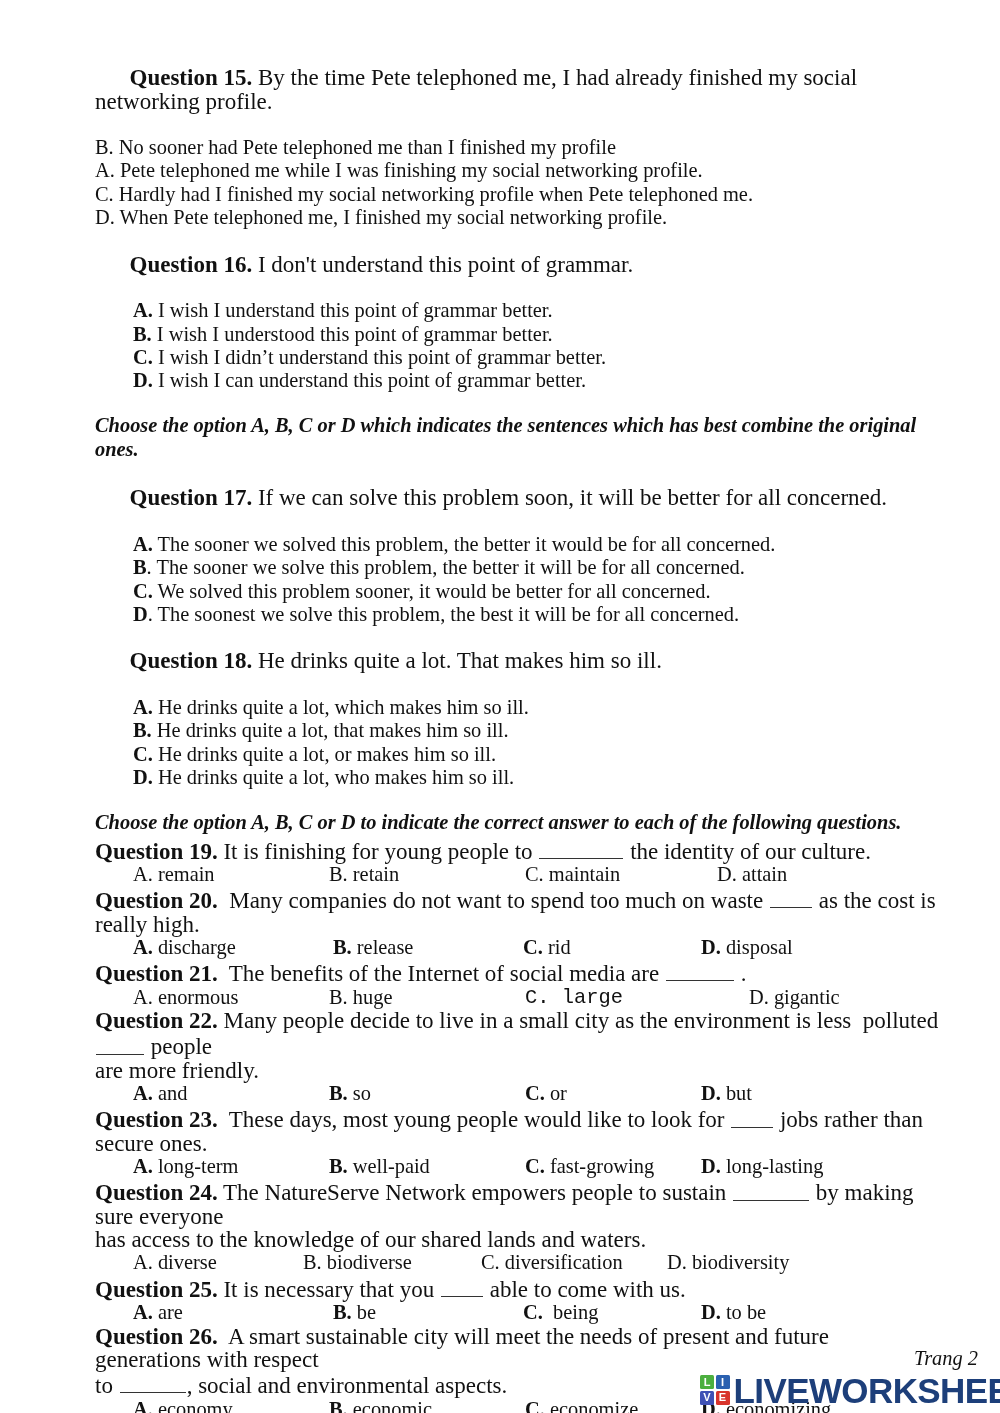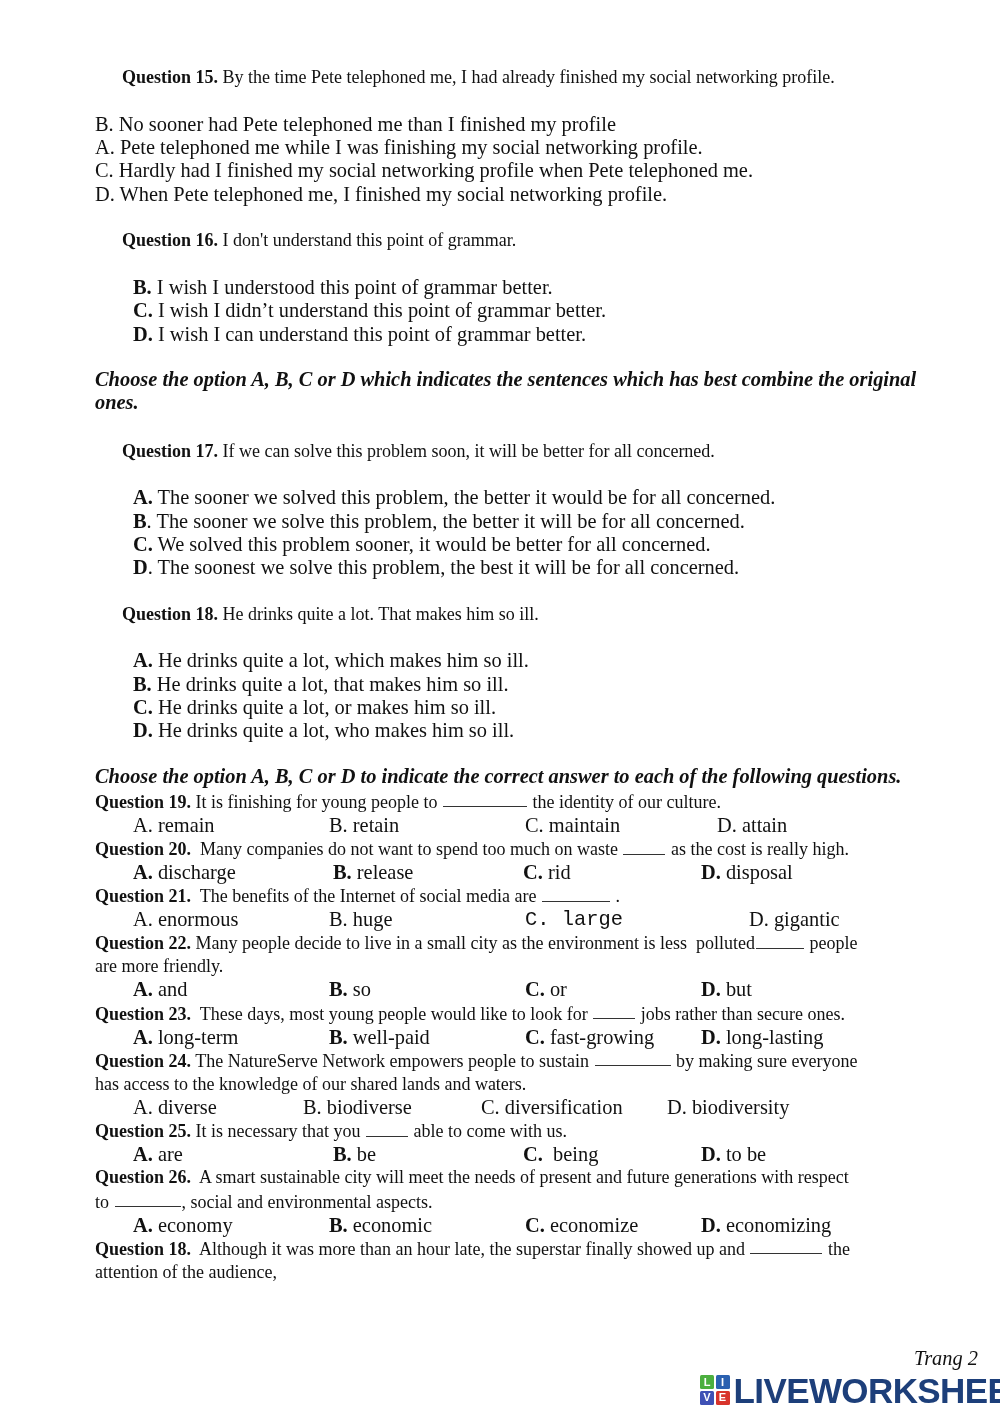--- a/index.html
+++ b/index.html
@@ -26,21 +26,21 @@
   }
   .content {
     position: absolute;
     left: 95px;
     top: 43px;
     width: 845px;
   }
 
   
   .qline {
-    font-size: 18px;
+    font-size: 23px;
     line-height: 23.3px;
     white-space: pre-wrap;
   }
   .qline .qlabel { font-weight: bold; }
 
   .optline {
     font-size: 20.4px;
     line-height: 23.3px;
     white-space: pre-wrap;
   }
@@ -137,20 +137,21 @@
       <span class="qlabel">Question 15.</span><span> By the time Pete telephoned me, I had already finished my social networking profile.</span>
     </div>
     <div class="optline opt-indent">B. No sooner had Pete telephoned me than I finished my profile</div>
     <div class="optline opt-indent">A. Pete telephoned me while I was finishing my social networking profile.</div>
     <div class="optline opt-indent">C. Hardly had I finished my social networking profile when Pete telephoned me.</div>
     <div class="optline opt-indent">D. When Pete telephoned me, I finished my social networking profile.</div>
 
     <div class="qline">
       <span class="qlabel">Question 16.</span><span> I don't understand this point of grammar.</span>
     </div>
+    <div class="optline opt-indent-1"><b>A.</b><span> I wish I understand this point of grammar better.</span></div>
     <div class="optline opt-indent-1"><b>B.</b><span> I wish I understood this point of grammar better.</span></div>
     <div class="optline opt-indent-1"><b>C.</b><span> I wish I didn’t understand this point of grammar better.</span></div>
     <div class="optline opt-indent-1"><b>D.</b><span> I wish I can understand this point of grammar better.</span></div>
 
     <div class="heading">Choose the option A, B, C or D which indicates the sentences which has best combine the original ones.</div>
 
     <div class="qline">
       <span class="qlabel">Question 17.</span><span> If we can solve this problem soon, it will be better for all concerned.</span>
     </div>
     <div class="optline opt-indent-1"><b>A.</b><span> The sooner we solved this problem, the better it would be for all concerned.</span></div>

